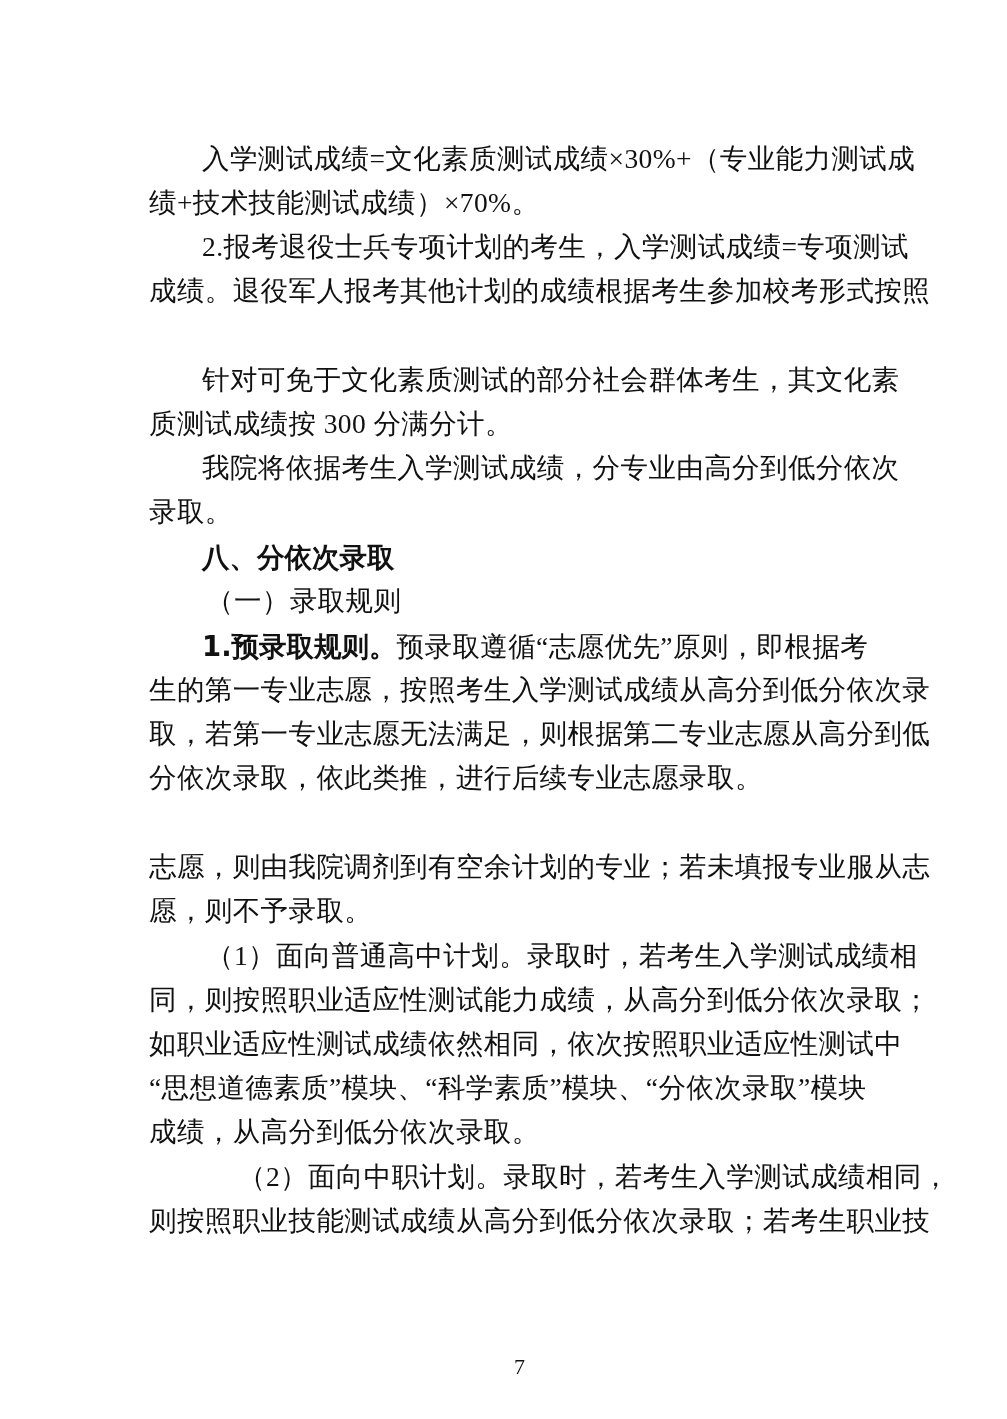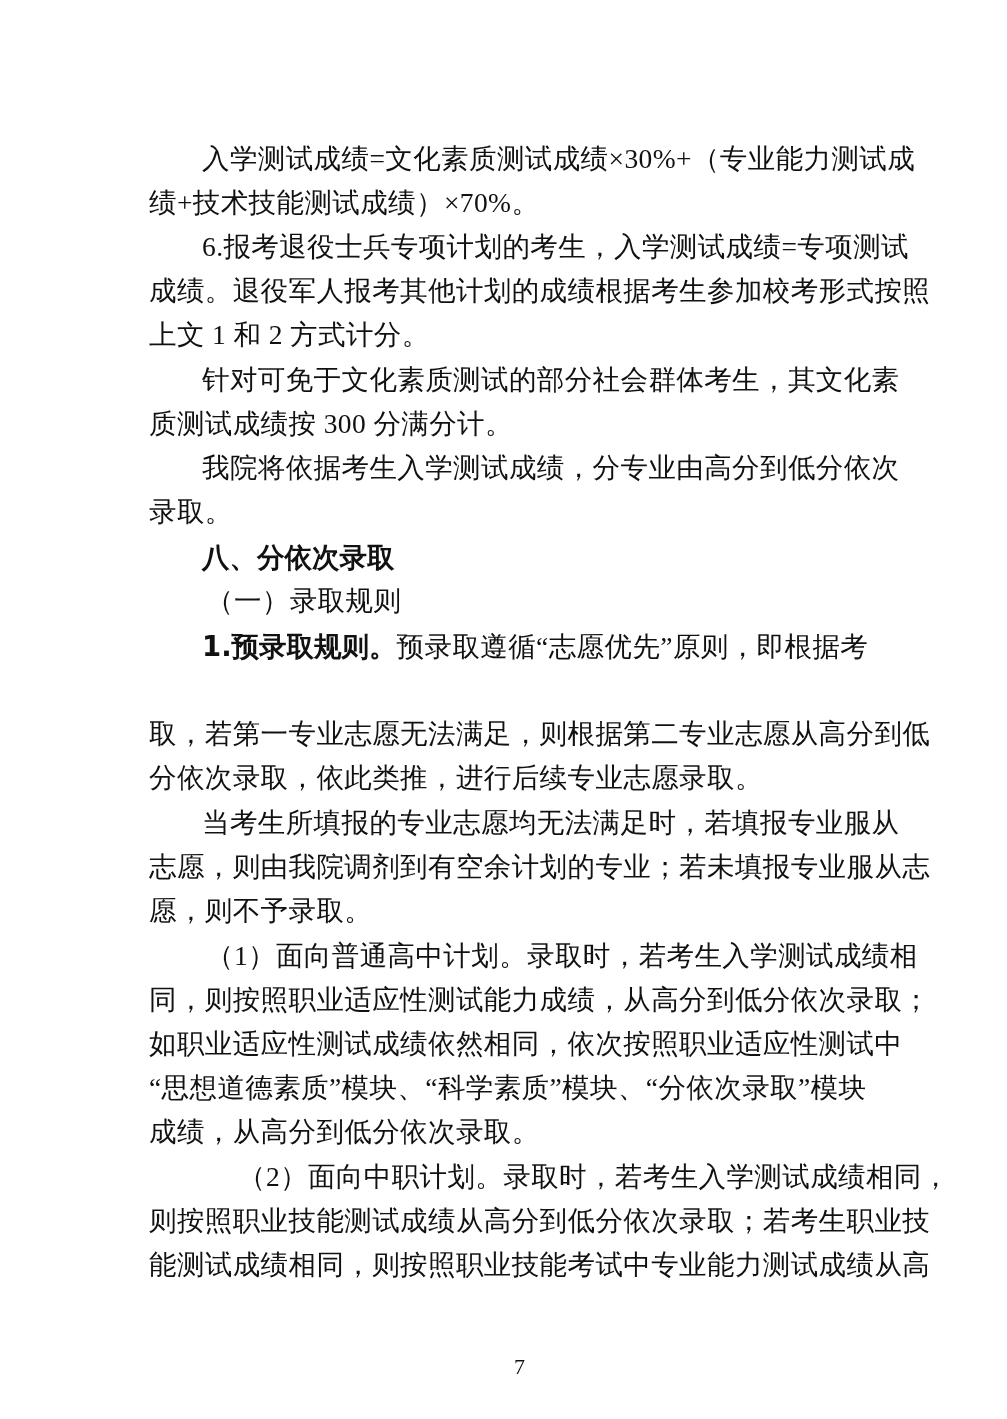--- a/index.html
+++ b/index.html
@@ -53,45 +53,43 @@
       line-height: 30px;
     }
   </style>
 </head>
 <body>
 
 <div class="page">
 
   <div class="line indent" style="top:137px;">入学测试成绩=文化素质测试成绩×30%+（专业能力测试成</div>
   <div class="line" style="top:181px;">绩+技术技能测试成绩）×70%。</div>
-  <div class="line indent" style="top:225px;">6.报考退役士兵专项计划的考生，入学测试成绩=专项测试</div>
+  <div class="line indent" style="top:225px;">2.报考退役士兵专项计划的考生，入学测试成绩=专项测试</div>
   <div class="line" style="top:269px;">成绩。退役军人报考其他计划的成绩根据考生参加校考形式按照</div>
-  <div class="line" style="top:313px;">上文 1 和 2 方式计分。</div>
   <div class="line indent" style="top:358px;">针对可免于文化素质测试的部分社会群体考生，其文化素</div>
   <div class="line" style="top:402px;">质测试成绩按 300 分满分计。</div>
   <div class="line indent" style="top:446px;">我院将依据考生入学测试成绩，分专业由高分到低分依次</div>
   <div class="line" style="top:490px;">录取。</div>
 
   <div class="line indent bold" style="top:535px;">八、分依次录取</div>
   <div class="line indent-sub" style="top:579px;text-align:right;">（一）录取规则</div>
 
   <div class="line indent" style="top:624px;">
     <span class="bold">1.预录取规则。</span><span>预录取遵循“志愿优先”原则，即根据考</span>
   </div>
+  <div class="line" style="top:668px;">生的第一专业志愿，按照考生入学测试成绩从高分到低分依次录</div>
   <div class="line" style="top:712px;">取，若第一专业志愿无法满足，则根据第二专业志愿从高分到低</div>
   <div class="line" style="top:756px;">分依次录取，依此类推，进行后续专业志愿录取。</div>
 
-  <div class="line indent" style="top:801px;">当考生所填报的专业志愿均无法满足时，若填报专业服从</div>
   <div class="line" style="top:845px;">志愿，则由我院调剂到有空余计划的专业；若未填报专业服从志</div>
   <div class="line" style="top:889px;">愿，则不予录取。</div>
 
   <div class="line indent-sub" style="top:934px;">（1）面向普通高中计划。录取时，若考生入学测试成绩相</div>
   <div class="line" style="top:978px;">同，则按照职业适应性测试能力成绩，从高分到低分依次录取；</div>
   <div class="line" style="top:1022px;">如职业适应性测试成绩依然相同，依次按照职业适应性测试中</div>
   <div class="line" style="top:1066px;">“思想道德素质”模块、“科学素质”模块、“分依次录取”模块</div>
   <div class="line" style="top:1110px;">成绩，从高分到低分依次录取。</div>
 
   <div class="line indent-sub" style="top:1155px;margin-left:32px;">（2）面向中职计划。录取时，若考生入学测试成绩相同，</div>
   <div class="line" style="top:1199px;">则按照职业技能测试成绩从高分到低分依次录取；若考生职业技</div>
-  <div class="line" style="top:1243px;">能测试成绩相同，则按照职业技能考试中专业能力测试成绩从高</div>
 
   <div class="page-number">7</div>
 </div>
 
 </body></html>

